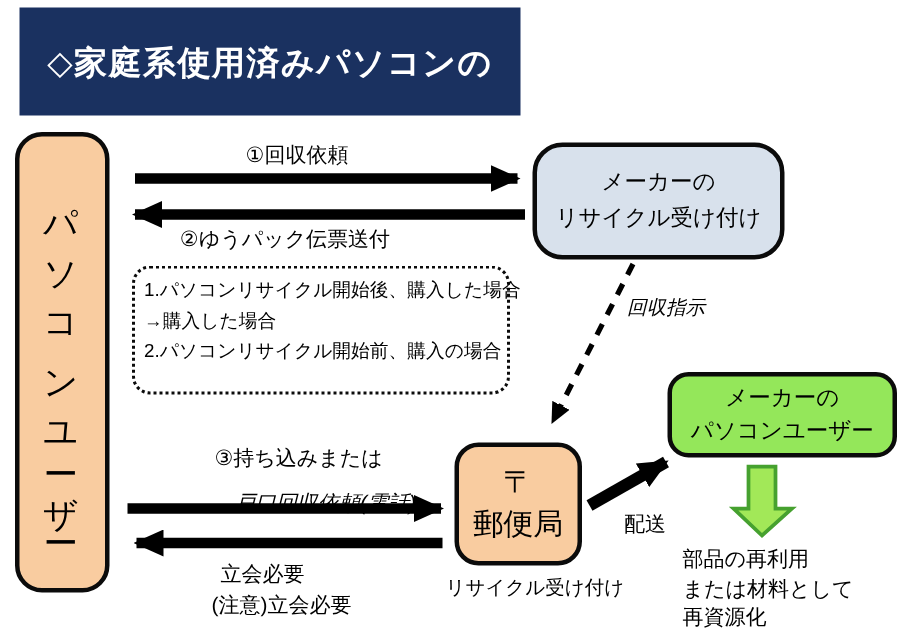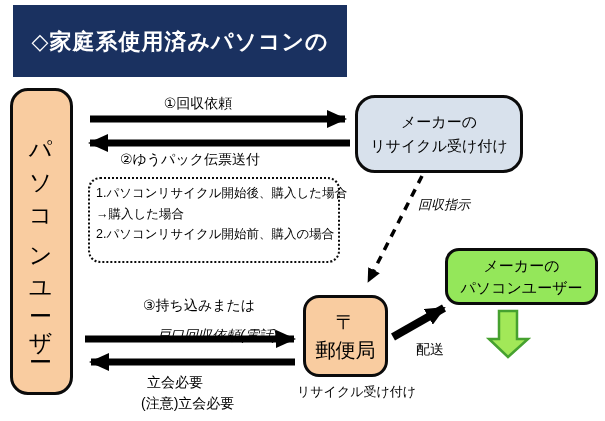--- a/index.html
+++ b/index.html
@@ -83,20 +83,25 @@
     <div>〒</div>
     <div>郵便局</div>
   </div>
   <div id="post-note" class="abs lbl-sm">リサイクル受け付け</div>
 
   <div id="center-box" class="abs node">
     <div>メーカーの</div>
     <div>パソコンユーザー</div>
   </div>
 
+  <div id="result-text" class="abs">
+    <div>部品の再利用</div>
+    <div>または材料として</div>
+    <div>再資源化</div>
+  </div>
 
   <div id="label-step1" class="abs lbl">①回収依頼</div>
   <div id="label-step2" class="abs lbl">②ゆうパック伝票送付</div>
   <div id="label-step3a" class="abs lbl">③持ち込みまたは</div>
   <div id="label-step3b" class="abs lbl">戸口回収依頼(電話)</div>
   <div id="label-step4a" class="abs lbl">立会必要</div>
   <div id="label-step4b" class="abs lbl">(注意)立会必要</div>
   <div id="label-instruction" class="abs lbl-sm">回収指示</div>
   <div id="label-delivery" class="abs lbl">配送</div>
 

